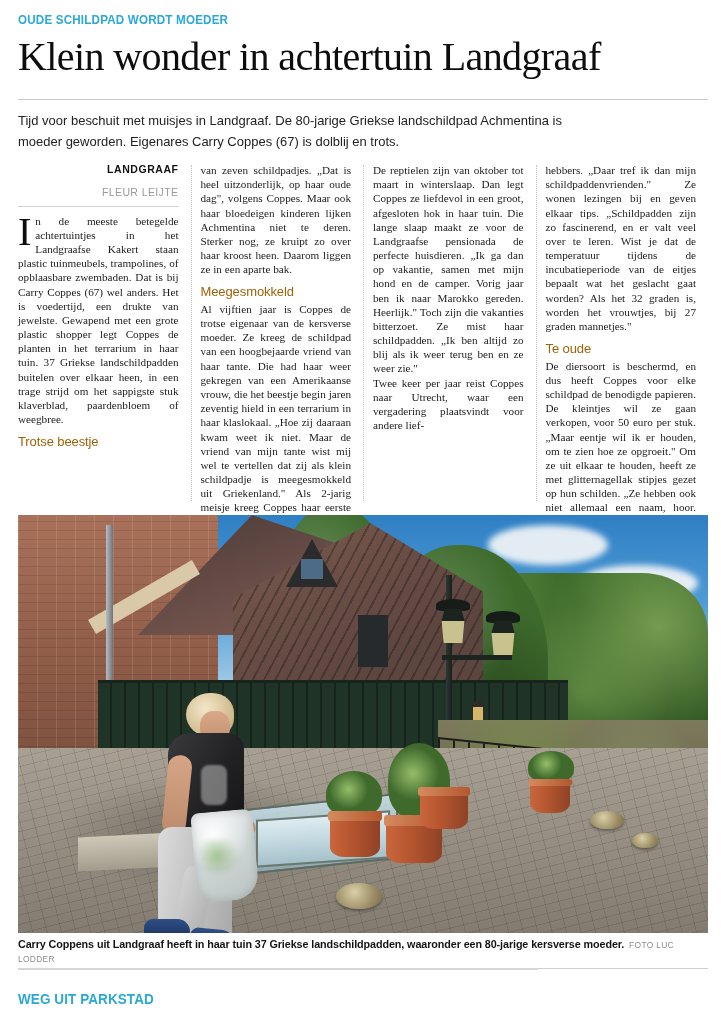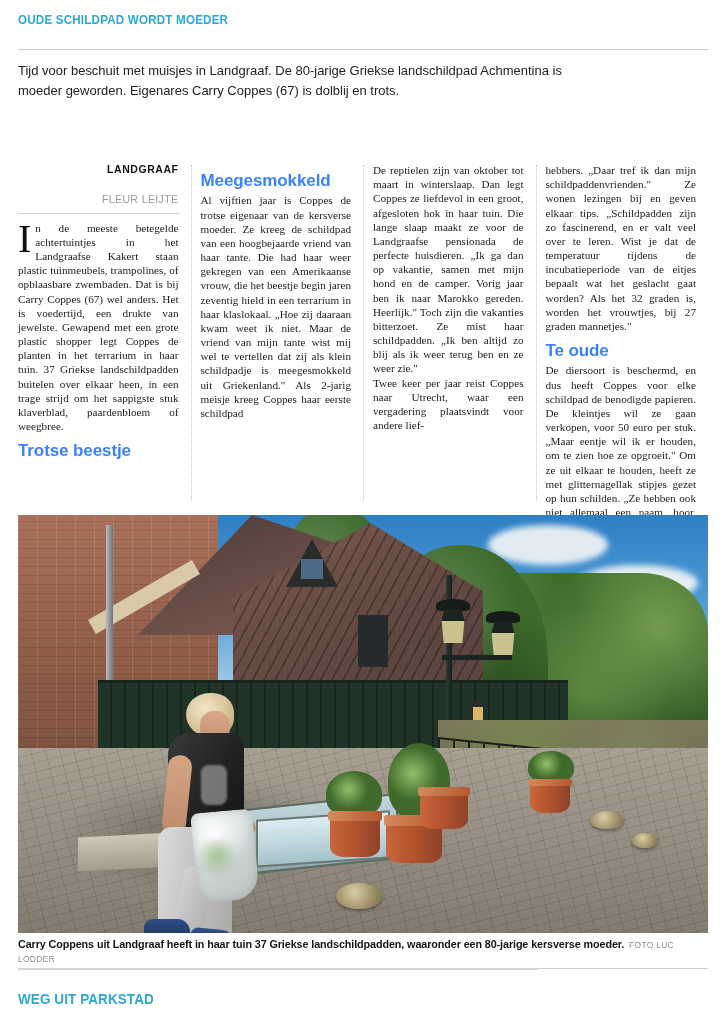--- a/index.html
+++ b/index.html
@@ -98,21 +98,21 @@
     letter-spacing: 0.55px;
     color: #111;
     line-height: 1.25;
   }
   .byline-author {
     font-family: "Liberation Sans", sans-serif;
     font-size: 10.5px;
     letter-spacing: 0.4px;
     color: #9a9a9a;
     line-height: 1.3;
-    margin-top: 17px;
+    margin-top: 10px;
   }
   .byline-rule {
     border: 0;
     border-top: 1px solid #d2d2d2;
     margin: 4px 0 7px 0;
   }
 
   .ptext {
     font-family: "Liberation Serif", serif;
     font-size: 11.2px;
@@ -130,24 +130,24 @@
     font-size: 40px;
     line-height: 0.82;
     float: left;
     padding: 2px 4px 0 0;
     font-weight: normal;
     color: #0d0d0d;
   }
 
   .subhead {
     font-family: "Liberation Sans", sans-serif;
-    font-weight: bold;
-    font-size: 17px;
+    font-weight: normal;
+    font-size: 13px;
     line-height: 1.2;
-    color: #3b82f6;
+    color: #a16207;
     margin: 8px 0 2px 0;
     letter-spacing: -0.1px;
   }
 
   
   .photo-wrap {
     position: absolute;
     left: 18px;
     top: 515px;
     width: 690px;
@@ -529,38 +529,40 @@
     transform-origin: left center;
   }
 </style>
 </head>
 <body>
 
 <div class="page">
 
   <div class="kicker">OUDE SCHILDPAD WORDT MOEDER</div>
 
+  <h1 class="headline">Klein wonder in achtertuin Landgraaf</h1>
 
   <hr class="rule-top">
 
   <p class="standfirst">Tijd voor beschuit met muisjes in Landgraaf. De 80-jarige Griekse landschildpad Achmentina is moeder geworden. Eigenares Carry Coppes (67) is dolblij en trots.</p>
 
   <div class="cols">
 
     <div class="col">
       <div class="byline-section">
         <div class="byline-place">LANDGRAAF</div>
         <div class="byline-author">FLEUR LEIJTE</div>
       </div>
       <hr class="byline-rule">
       <p class="ptext dropcap-para">In de meeste betegelde achtertuintjes in het Landgraafse Kakert staan plastic tuinmeubels, trampolines, of opblaasbare zwembaden. Dat is bij Carry Coppes (67) wel anders. Het is voedertijd, een drukte van jewelste. Gewapend met een grote plastic shopper legt Coppes de planten in het terrarium in haar tuin. 37 Griekse landschildpadden buitelen over elkaar heen, in een trage strijd om het sappigste stuk klaverblad, paardenbloem of weegbree.</p>
       <h3 class="subhead">Trotse beestje</h3>
     </div>
 
     <div class="col">
+      <p class="ptext">van zeven schildpadjes. „Dat is heel uitzonderlijk, op haar oude dag", volgens Coppes. Maar ook haar bloedeigen kinderen lijken Achmentina niet te deren. Sterker nog, ze kruipt zo over haar kroost heen. Daarom liggen ze in een aparte bak.</p>
       <h3 class="subhead">Meegesmokkeld</h3>
       <p class="ptext">Al vijftien jaar is Coppes de trotse eigenaar van de kersverse moeder. Ze kreeg de schildpad van een hoogbejaarde vriend van haar tante. Die had haar weer gekregen van een Amerikaanse vrouw, die het beestje begin jaren zeventig hield in een terrarium in haar klaslokaal. „Hoe zij daaraan kwam weet ik niet. Maar de vriend van mijn tante wist mij wel te vertellen dat zij als klein schildpadje is meegesmokkeld uit Griekenland." Als 2-jarig meisje kreeg Coppes haar eerste schildpad</p>
     </div>
 
     <div class="col">
       <p class="ptext">De reptielen zijn van oktober tot maart in winterslaap. Dan legt Coppes ze liefdevol in een groot, afgesloten hok in haar tuin. Die lange slaap maakt ze voor de Landgraafse pensionada de perfecte huisdieren. „Ik ga dan op vakantie, samen met mijn hond en de camper. Vorig jaar ben ik naar Marokko gereden. Heerlijk." Toch zijn die vakanties bitterzoet. Ze mist haar schildpadden. „Ik ben altijd zo blij als ik weer terug ben en ze weer zie."</p>
       <p class="ptext">Twee keer per jaar reist Coppes naar Utrecht, waar een vergadering plaatsvindt voor andere lief-</p>
     </div>
 
     <div class="col">

